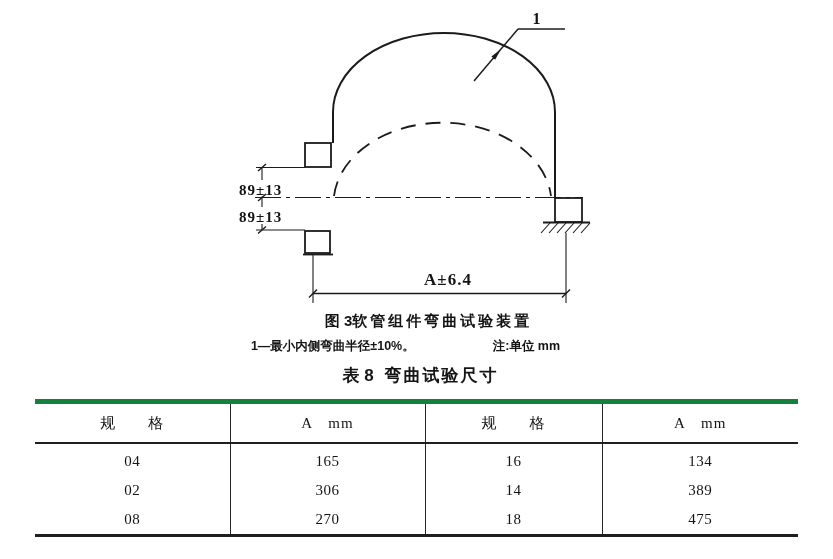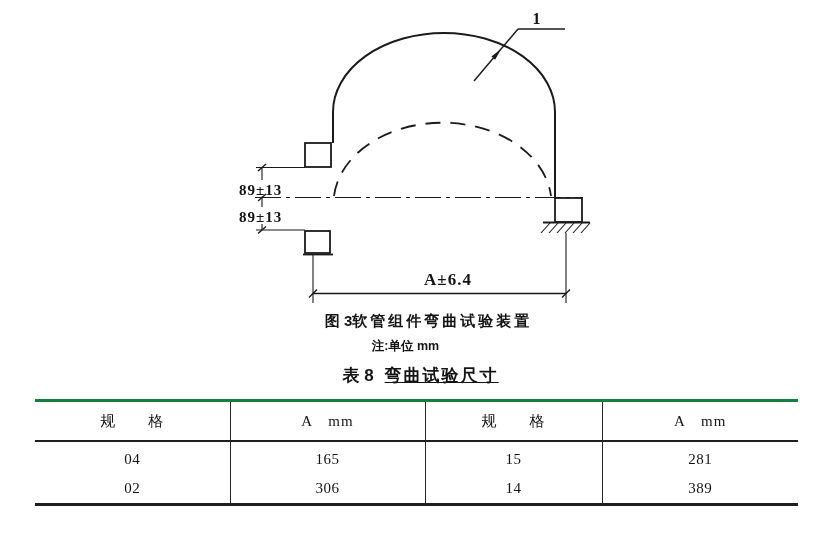--- a/index.html
+++ b/index.html
@@ -27,25 +27,25 @@
     position:absolute;top:339px;left:-11px;width:833px;
     display:flex;justify-content:center;gap:78px;
     font-family:"Liberation Sans","DejaVu Sans",sans-serif;
     font-weight:700;font-size:12.5px;line-height:15px;color:#151515;
   }
   .table-title{
     position:absolute;top:365px;left:4px;width:833px;
     text-align:center;font-family:"Liberation Sans","DejaVu Sans",sans-serif;
     font-weight:700;font-size:17px;line-height:21px;color:#151515;
   }
-  .table-title .cap-gap{margin-left:11px;letter-spacing:2px;text-decoration:underline;}
+  .table-title .cap-gap{margin-left:11px;letter-spacing:2px;}
   .spec-table{
     position:absolute;top:399px;left:35px;width:763px;
     border-collapse:collapse;table-layout:fixed;
-    border-top:3px solid #15803d;border-bottom:3px solid #1f1f1f;
+    border-top:5px solid #15803d;border-bottom:3px solid #1f1f1f;
     font-size:15px;color:#141414;
   }
   .spec-table th{
     font-weight:400;height:36px;text-align:center;vertical-align:middle;
     border-bottom:2px solid #1f1f1f;letter-spacing:1px;
   }
   .spec-table td{
     height:27px;text-align:center;vertical-align:middle;letter-spacing:0.5px;
   }
   .spec-table th:not(:last-child),
@@ -109,20 +109,21 @@
       <polygon points="501,49 495.2,59.8 491.4,56.6" fill="#1b1b1b"></polygon>
       <text x="537" y="24" font-size="16" text-anchor="middle">1</text>
     </g>
   </svg>
 
   <div class="fig-caption">
     <span>图 3</span><span class="cap-gap">软管组件弯曲试验装置</span>
   </div>
 
   <div class="fig-note">
+    <span>1—最小内侧弯曲半径±10%。</span>
     <span>注:单位 mm</span>
   </div>
 
   <div class="table-title">
     <span>表 8</span><span class="cap-gap">弯曲试验尺寸</span>
   </div>
 
   <table class="spec-table">
     <colgroup>
       <col style="width:195px">
@@ -135,25 +136,31 @@
         <th>规　　格</th>
         <th>A　mm</th>
         <th>规　　格</th>
         <th>A　mm</th>
       </tr>
     </thead>
     <tbody>
       <tr>
         <td>04</td>
         <td>165</td>
-        <td>15</td>
-        <td>281</td>
+        <td>16</td>
+        <td>134</td>
       </tr>
       <tr>
         <td>02</td>
         <td>306</td>
         <td>14</td>
         <td>389</td>
       </tr>
+      <tr>
+        <td>08</td>
+        <td>270</td>
+        <td>18</td>
+        <td>475</td>
+      </tr>
     </tbody>
   </table>
 
 </div>
 
 </body></html>

